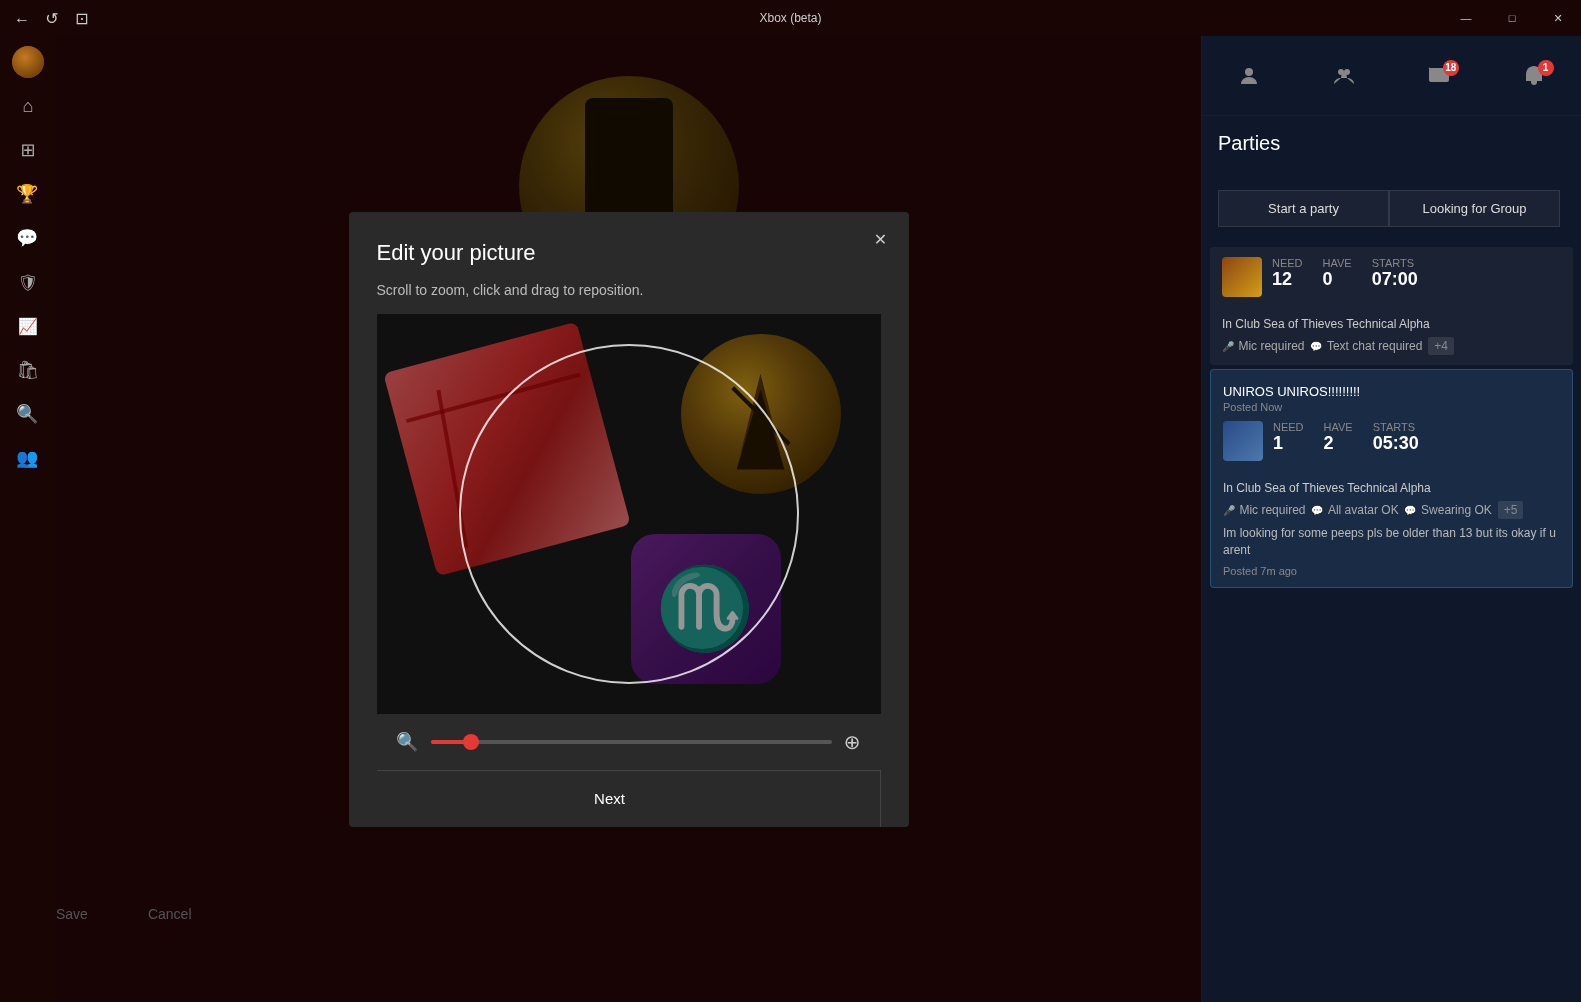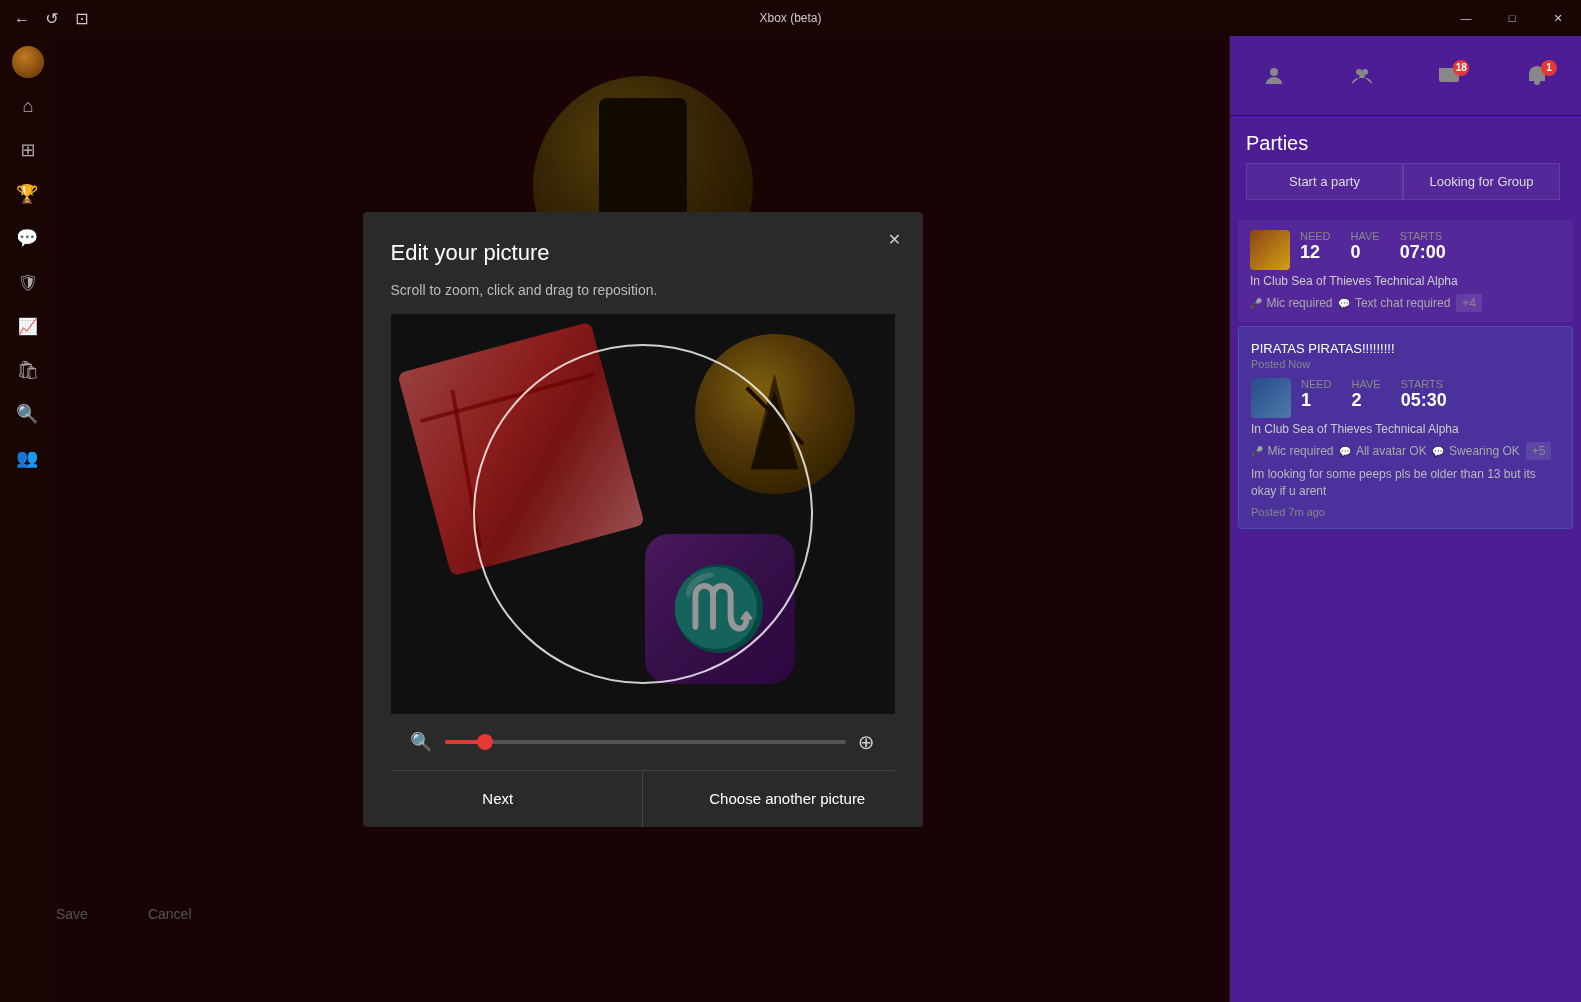--- a/index.html
+++ b/index.html
@@ -328,22 +328,22 @@
       background: #2a2a2a;
       border: none;
       color: #fff;
     }
     .modal-btn-divider {
       width: 1px; background: #444;
     }
 
     
     .right-panel {
-      width: 352px;
-      background: #4c1d95;
+      width: 380px;
+      background: #0f172a;
       border-left: 1px solid #3a1010;
       display: flex;
       flex-direction: column;
     }
 
     
     .right-panel-topbar {
       height: 80px;
       display: flex;
       align-items: center;
@@ -378,20 +378,21 @@
       padding: 16px 16px 8px 16px;
       font-size: 20px;
       font-weight: 300;
       color: #fff;
     }
 
     .parties-actions {
       display: flex;
       gap: 0;
       padding: 0 21px 16px 16px;
+      margin-top: 27px;
     }
     .party-action-btn {
       flex: 1;
       padding: 10px 8px;
       background: rgba(255,255,255,0.05);
       border: 1px solid rgba(255,255,255,0.1);
       color: #ddd;
       font-size: 13px;
       cursor: pointer;
       text-align: center;
@@ -440,21 +441,21 @@
     .lfg-stat-label {
       font-size: 11px; color: #888; text-transform: uppercase;
     }
     .lfg-stat-value {
       font-size: 18px; font-weight: 600; color: #fff;
     }
 
     .lfg-game {
       font-size: 12px;
       color: #ccc;
-      margin-top: 4px;
+      margin-top: 20px;
       margin-bottom: 6px;
     }
 
     .lfg-tags {
       display: flex;
       flex-wrap: wrap;
       gap: 6px;
       margin-top: 4px;
     }
     .lfg-tag {
@@ -578,21 +579,20 @@
           <div class="zoom-slider">
             <div class="zoom-slider-fill"></div>
             <div class="zoom-thumb"></div>
           </div>
           <div class="zoom-icon" style="font-size:20px;">⊕</div>
         </div>
 
         <div class="modal-btns">
           <button class="modal-btn">Next</button>
           <div class="modal-btn-divider"></div>
-          <button class="modal-btn">Choose another picture</button>
         </div>
       </div>
     </div>
   </div>
 
   <div class="right-panel">
 
     <div class="right-panel-topbar">
       <div class="rp-icon">
         <svg width="24" height="24" viewBox="0 0 24 24" fill="#888">
@@ -660,21 +660,21 @@
           </div>
           <div class="lfg-tag">
             <span class="lfg-tag-icon">💬</span>
             <span>Text chat required</span>
           </div>
           <div class="lfg-tag-more">+4</div>
         </div>
       </div>
 
       <div class="lfg-card active">
-        <div class="lfg-post-title">PIRATAS PIRATAS!!!!!!!!!</div>
+        <div class="lfg-post-title">UNIROS UNIROS!!!!!!!!!</div>
         <div class="lfg-post-time">Posted Now</div>
 
         <div class="lfg-top" style="margin-top:8px;">
           <div class="lfg-avatar lfg-avatar-2"></div>
           <div class="lfg-stats">
             <div class="lfg-stat">
               <span class="lfg-stat-label">Need</span>
               <span class="lfg-stat-value">1</span>
             </div>
             <div class="lfg-stat">

